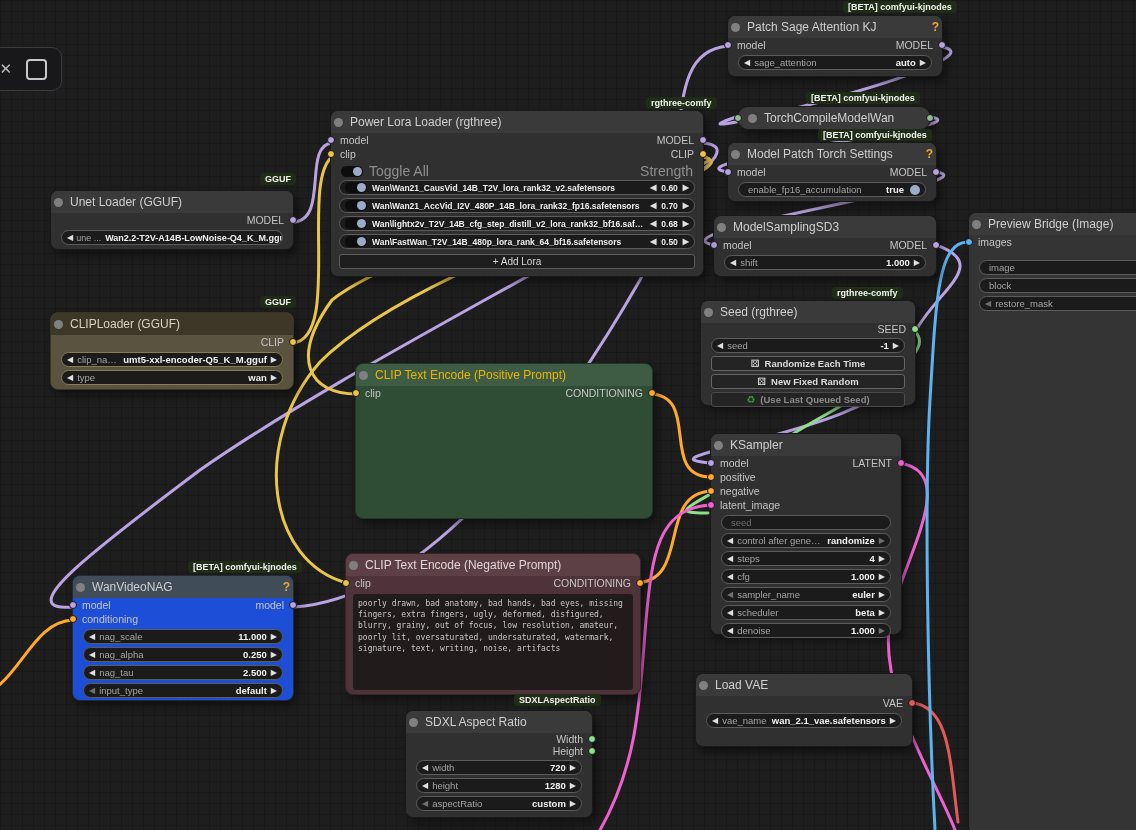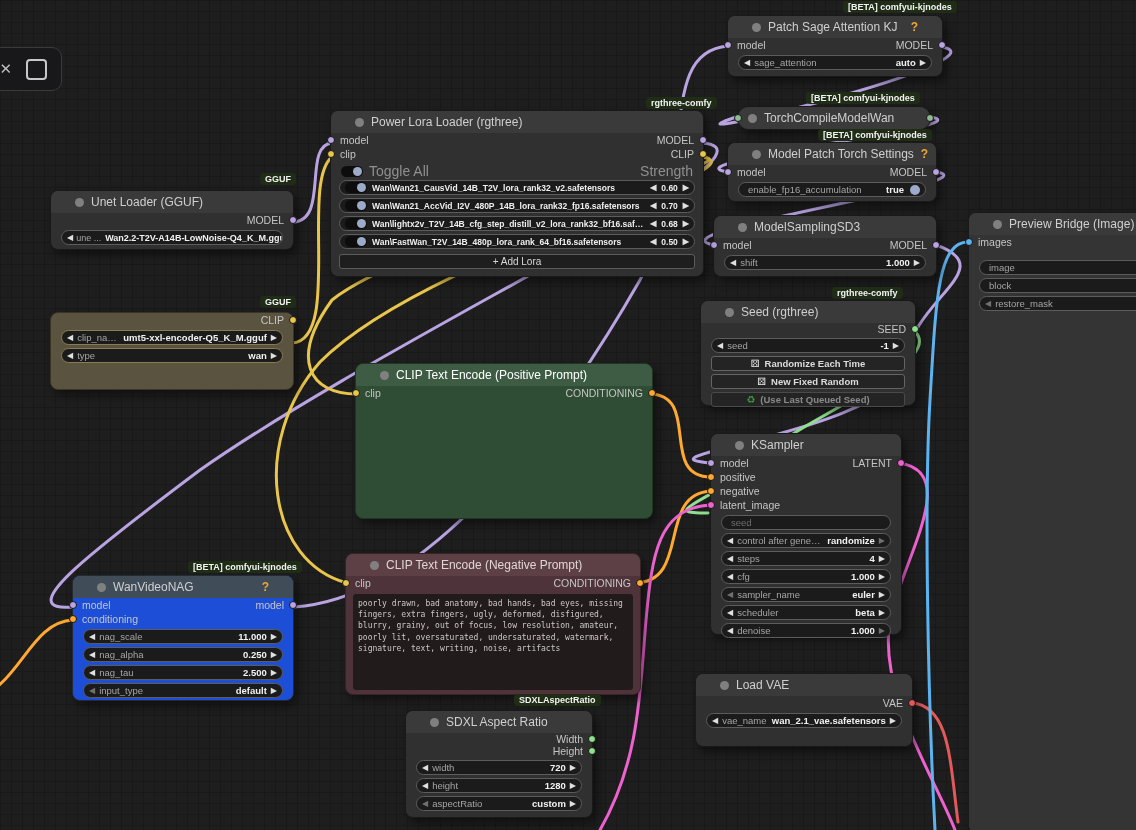--- a/index.html
+++ b/index.html
@@ -11,21 +11,21 @@
       linear-gradient(#191919 1px, transparent 1px),
       linear-gradient(90deg,#191919 1px, transparent 1px),
       linear-gradient(#161616 1px, transparent 1px),
       linear-gradient(90deg,#161616 1px, transparent 1px);
     background-size:11px 11px,11px 11px,110px 110px,110px 110px;
   }
   #wires{position:absolute;left:0;top:0;z-index:1;pointer-events:none;}
   .node{position:absolute;z-index:2;background:#303030;border:1px solid #191919;
     border-radius:8px;box-shadow:4px 5px 10px rgba(0,0,0,.45);}
   .header{height:22px;border-radius:7px 7px 0 0;background:#3a3a3a;display:flex;
-    align-items:center;padding:0 24px;gap:7px;font-size:12px;color:#cfcfcf;white-space:nowrap;overflow:hidden;}
+    align-items:center;padding:0 3px;gap:7px;font-size:12px;color:#cfcfcf;white-space:nowrap;overflow:hidden;}
   .collapsed{height:22px;border-radius:11px;background:#3a3a3a;display:flex;align-items:center;
     padding:0 10px;gap:7px;font-size:12px;color:#cfcfcf;}
   .cdot{width:9px;height:9px;border-radius:50%;background:#808080;flex:none;}
   .help{margin-left:auto;color:#f0a732;font-weight:bold;font-size:12px;}
   .row{height:14px;display:flex;align-items:center;font-size:10.5px;color:#c5c5c5;
     padding:0 9px;position:relative;white-space:nowrap;}
   .row .spacer{flex:1;}
   .dot{width:8px;height:8px;border-radius:50%;position:absolute;top:3px;border:1px solid #141414;box-sizing:border-box;}
   .dot.in{left:-4px;} .dot.outd{right:-4px;}
   .outlbl{text-align:right;}
@@ -38,21 +38,21 @@
   .arr.dim{color:#707070;}
   .dimtext{color:#6e6e6e;}
   .btnw{height:13px;border-radius:3px;background:#242424;border:1px solid #646464;
     display:flex;align-items:center;justify-content:center;gap:5px;font-size:9.5px;font-weight:bold;
     color:#dcdcdc;margin:3px 10px;}
   .btnw.dim{color:#8a8a8a;border-color:#4a4a4a;}
   .prompt{margin:4px 7px;background:#1b201c;border-radius:3px;padding:4px 5px;
     font-family:"DejaVu Sans Mono",monospace;font-size:8px;line-height:1.4;color:#c9c9c9;
     white-space:pre-wrap;overflow:hidden;}
   .node.green{background:#2f4c34;border-color:#1f3623;}
-  .node.green .header{background:#3d5c43;color:#ffffff;}
+  .node.green .header{background:#3d5c43;color:#eab308;}
   .node.red{background:#4e343a;border-color:#3a2327;}
   .node.red .header{background:#5c4046;color:#e0d4d6;}
   .node.red .prompt{background:#221b1c;}
   .node.olive{background:#5a5340;border-color:#3a3425;}
   .node.olive .header{background:#3c3727;color:#d8d2c2;}
   .node.olive .widget{border-color:#8a7c52;}
   .node.slate{background:#1d4ed8;border-color:#232a32;}
   .node.slate .header{background:#414c59;}
   .badge{position:absolute;z-index:3;background:#202d16;color:#f2f2f2;font-size:9px;
     font-weight:bold;padding:1px 5px;border-radius:4px;white-space:nowrap;}
@@ -265,20 +265,24 @@
   </div>
   <div class="widget" style="font-size:9px;">
     <span class="arr">◀</span>
     <span style="margin-left:3px;">une ...</span>
     <span class="wvalue" style="flex:1;text-align:center;">Wan2.2-T2V-A14B-LowNoise-Q4_K_M.gguf</span>
 
   </div>
 </div>
 
 <div class="node olive" style="left:50px;top:312px;width:242px;height:76px;">
+  <div class="header">
+    <span class="cdot"></span>
+    <span>CLIPLoader (GGUF)</span>
+  </div>
   <div class="row">
     <span class="spacer"></span>
     <span class="outlbl">CLIP</span>
     <span class="dot outd" style="background: rgb(233, 198, 75);"></span>
   </div>
   <div class="widget">
     <span class="arr">◀</span>
     <span class="wlabel">clip_name</span>
     <span class="wvalue">umt5-xxl-encoder-Q5_K_M.gguf</span>
     <span class="arr">▶</span>

